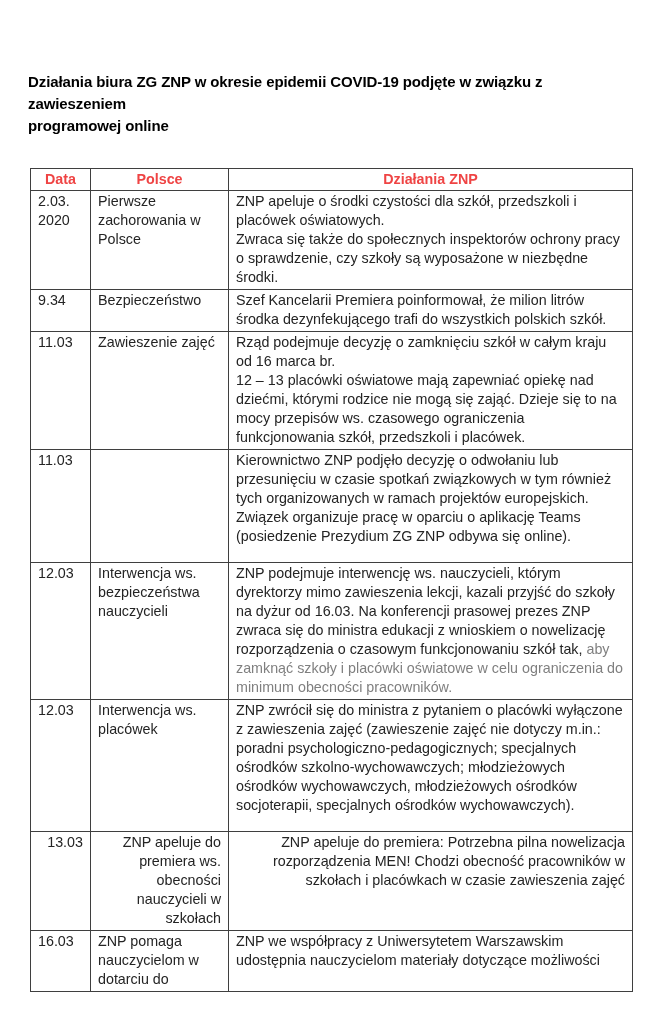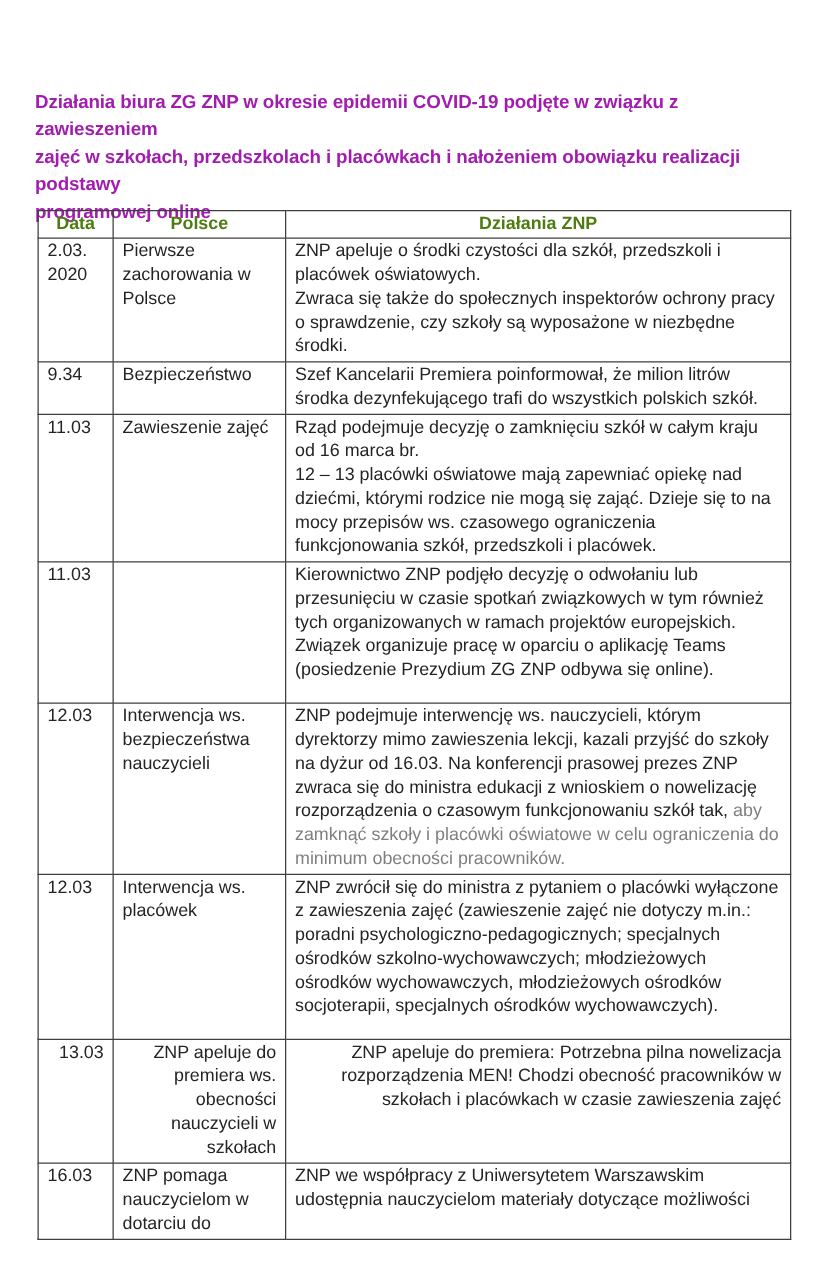--- a/index.html
+++ b/index.html
@@ -16,21 +16,21 @@
     overflow: hidden;
   }
   .doc-title {
     position: absolute;
     top: 71px;
     left: 28px;
     width: 600px;
     font-size: 15px;
     line-height: 22px;
     font-weight: bold;
-    color: #a21caf;
+    color: #000000;
     letter-spacing: -0.1px;
   }
   .doc-title span { display: block; }
   table.events {
     position: absolute;
     top: 168px;
     left: 30px;
     width: 602px;
     border-collapse: collapse;
     table-layout: fixed;
@@ -45,40 +45,39 @@
     border: 1px solid #3f3f3f;
     vertical-align: top;
     padding: 1px 7px 2px 7px;
     overflow: hidden;
   }
   table.events th {
     font-weight: bold;
     text-align: center;
     vertical-align: middle;
     padding: 1px 2px;
-    color: #4d7c0f;
+    color: #ef4444;
   }
   thead tr { height: 22px; }
   tbody tr:nth-child(1) { height: 93px; }
   tbody tr:nth-child(2) { height: 38px; }
   tbody tr:nth-child(3) { height: 114px; }
   tbody tr:nth-child(4) { height: 113px; }
   tbody tr:nth-child(5) { height: 132px; }
   tbody tr:nth-child(6) { height: 132px; }
   tbody tr:nth-child(7) { height: 90px; text-align: right; }
   tbody tr:nth-child(8) { height: 53px; }
   td.action { white-space: pre-wrap; }
   td .muted { color: #7f7f7f; }
 </style>
 </head>
 <body>
 
 <div class="doc-title">
   <span>Działania biura ZG ZNP w okresie epidemii COVID-19 podjęte w związku z zawieszeniem</span>
-  <span>zajęć w szkołach, przedszkolach i placówkach i nałożeniem obowiązku realizacji podstawy</span>
   <span>programowej online</span>
 </div>
 
 <table class="events">
   <colgroup>
     <col class="c-date">
       <col class="c-topic">
       <col class="c-action">
   </colgroup>
   <thead>

